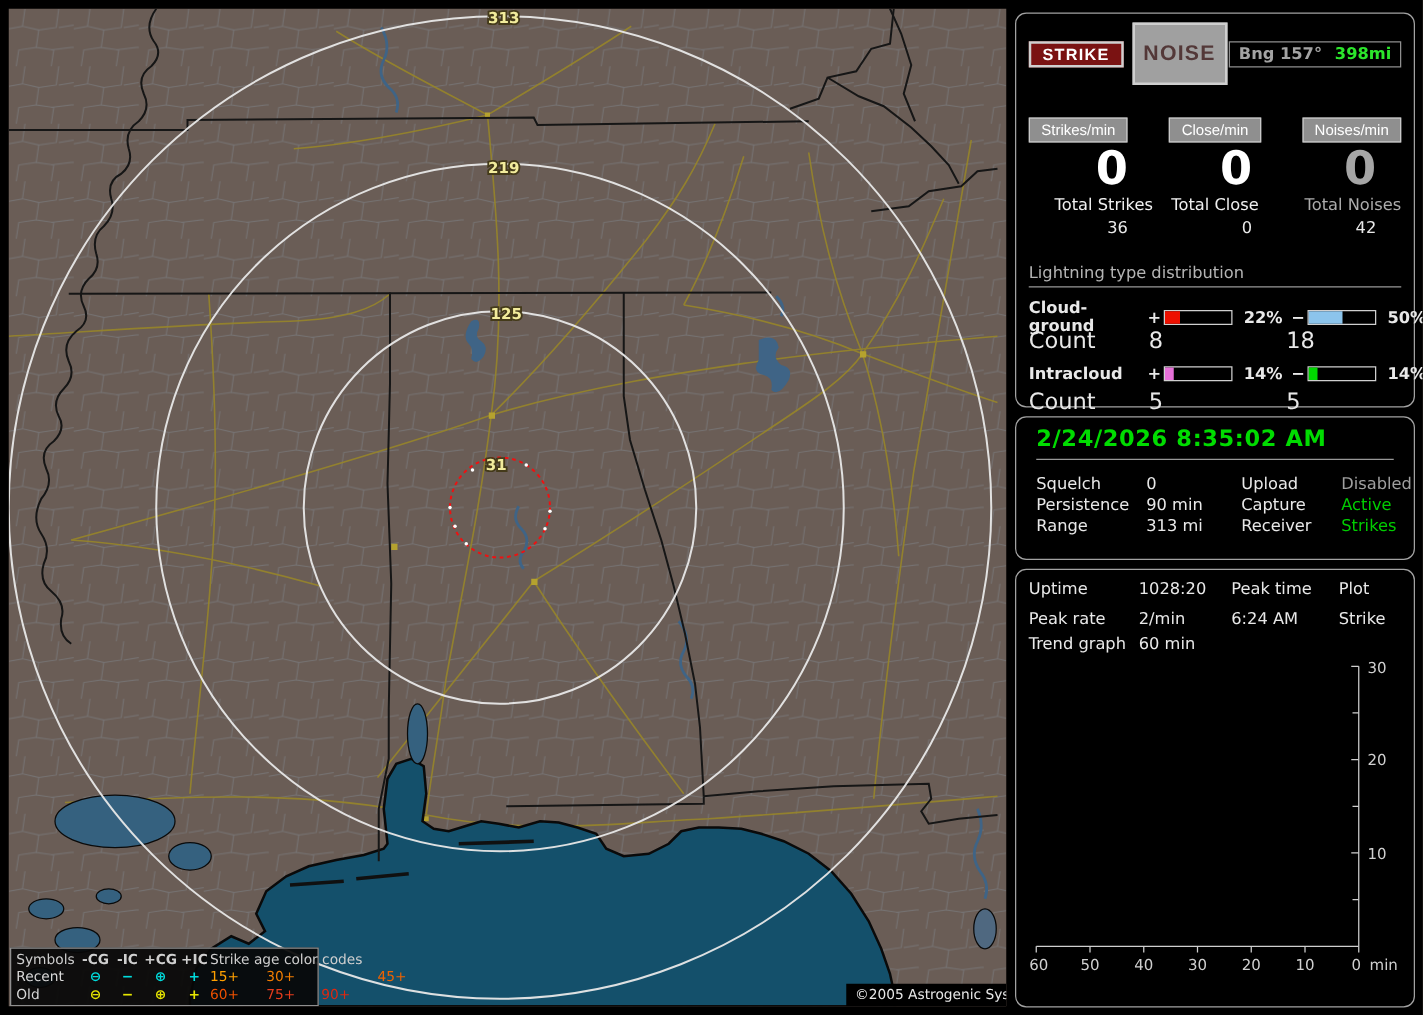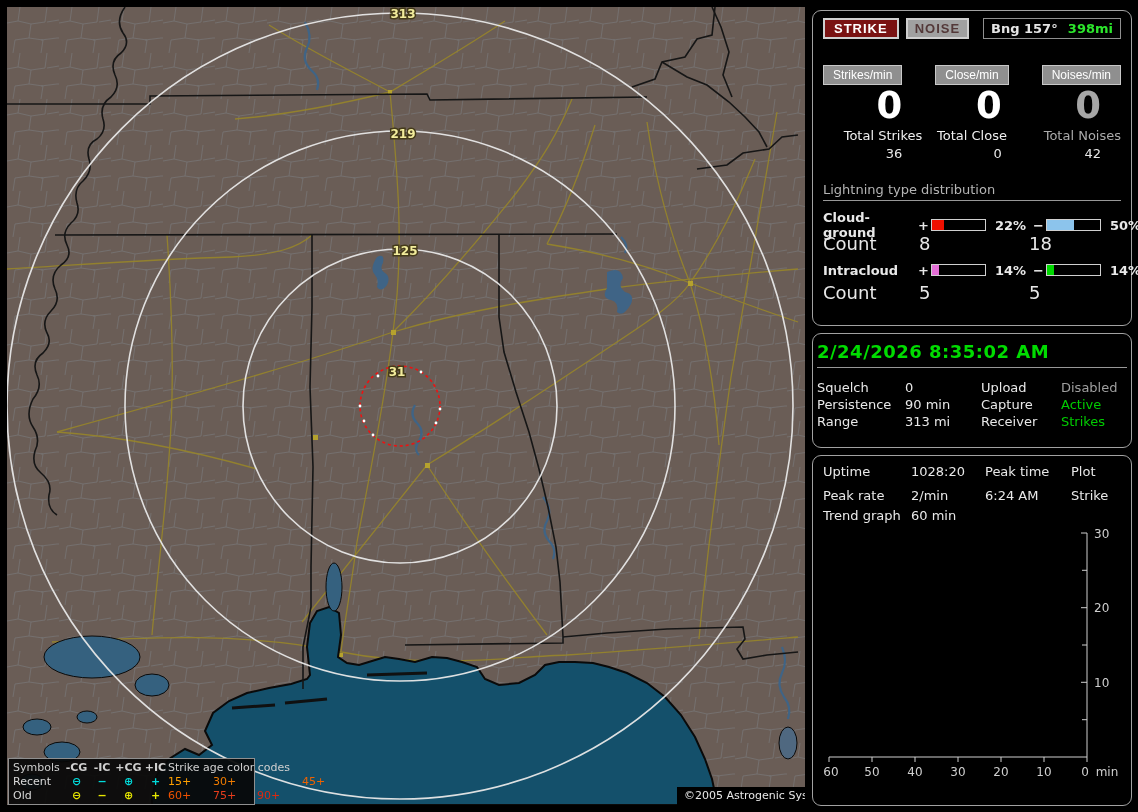--- a/index.html
+++ b/index.html
@@ -18,31 +18,31 @@
   .leg-grid span { white-space:nowrap; }
   .leg-head { color:#cfcfcf; }
   .leg-sym { text-align:center; font-weight:bold; }
   .copyright { position:absolute; left:670px; top:780px; width:128px; height:18px;
     background:#000; color:#e8e8e8; font-size:11px; line-height:18px; padding-left:7px; white-space:nowrap; }
 
   
   .panel { position:absolute; left:812px; width:320px; background:#000;
     border:1px solid #a2a2a2; border-radius:9px; color:#e8e8e8; }
   #panel1 { top:10px; height:316px; padding:7px 10px; }
-  #panel2 { top:333px; height:115px; padding:7px 4px; }
+  #panel2 { top:333px; height:115px; padding:7px 16px; }
   #panel3 { top:455px; height:351px; padding:8px 10px; }
 
   .p1-header { display:flex; align-items:center; }
   .btn-strike { background:#7a1212; color:#fff; font-weight:bold; font-size:13px; letter-spacing:1px;
     border:2px solid #cfcfcf; padding:1px 9px; cursor:default; }
-  .btn-noise  { background:#a0a0a0; color:#533838; font-weight:bold; font-size:13px; letter-spacing:1px;
-    border:2px solid #cfcfcf; padding:1px 7px; margin-left:7px; cursor:default; }
+  .btn-noise  { background:#a0a0a0; color:#533838; font-weight:bold; font-size:17px; letter-spacing:1px;
+    border:2px solid #cfcfcf; padding:13px 7px; margin-left:7px; cursor:default; }
   .bng-box { margin-left:auto; border:1px solid #8f8f8f; background:#000; width:138px;
     display:flex; justify-content:space-between; padding:2px 7px; font-size:13px; font-weight:bold; }
-  .bng-label { color:#e5e5e5; }
+  .bng-label { color:#a3a3a3; }
   .bng-range { color:#2ce62c; }
 
   .counters { display:grid; grid-template-columns:1fr 1fr 1fr; margin-top:26px; }
   .counter-col { display:flex; flex-direction:column; }
   .rate-btn { background:#8f8f8f; color:#fff; font-size:12px; border:1px solid #c8c8c8;
     padding:2px 9px; width:max-content; }
   .c1 .rate-btn { align-self:flex-start;text-align:center; } .c2 .rate-btn { align-self:center; } .c3 .rate-btn { align-self:flex-end; }
   .big-zero { font-size:37px; font-weight:bold; color:#fff; text-align:right; padding-right:20px; line-height:42px; }
   .c3 .big-zero { color:#a6a6a6; }
   .total-label { font-size:13px; color:#efefef; margin-top:1px; }

